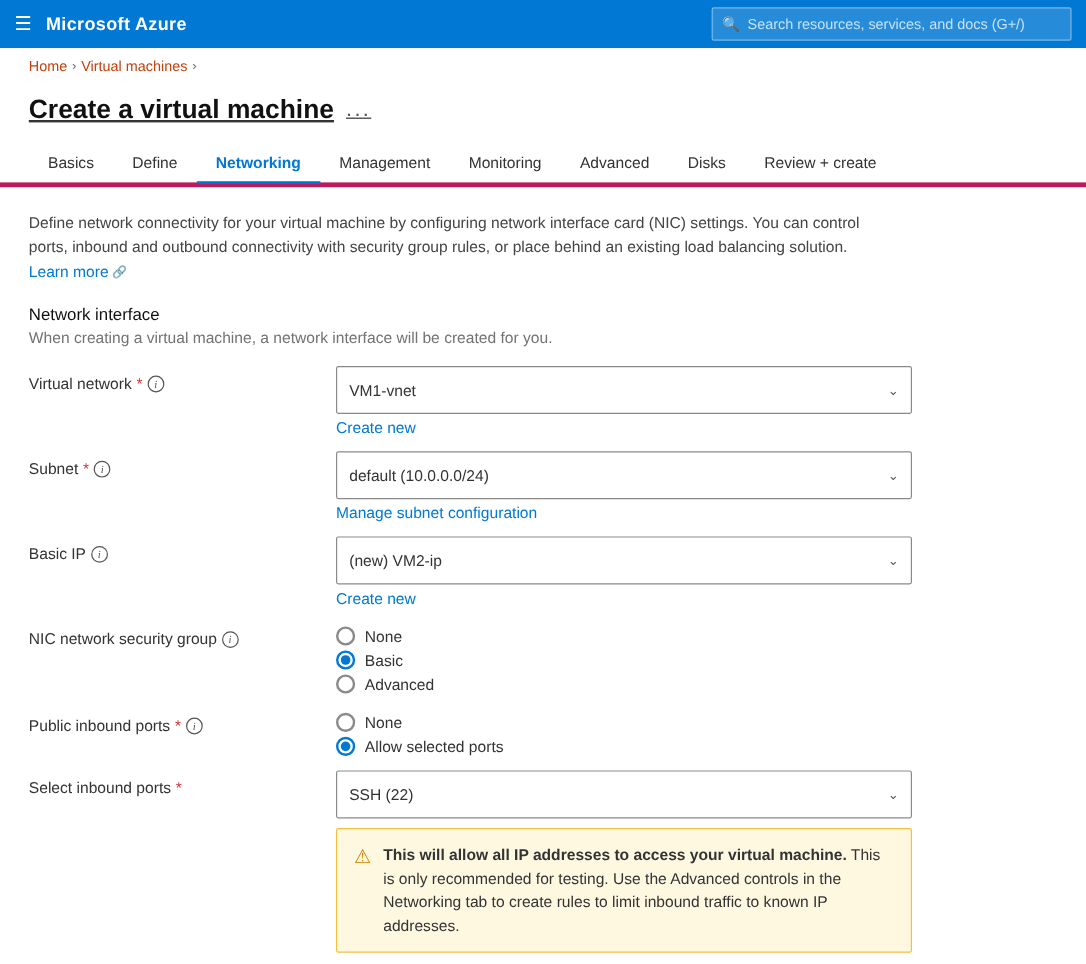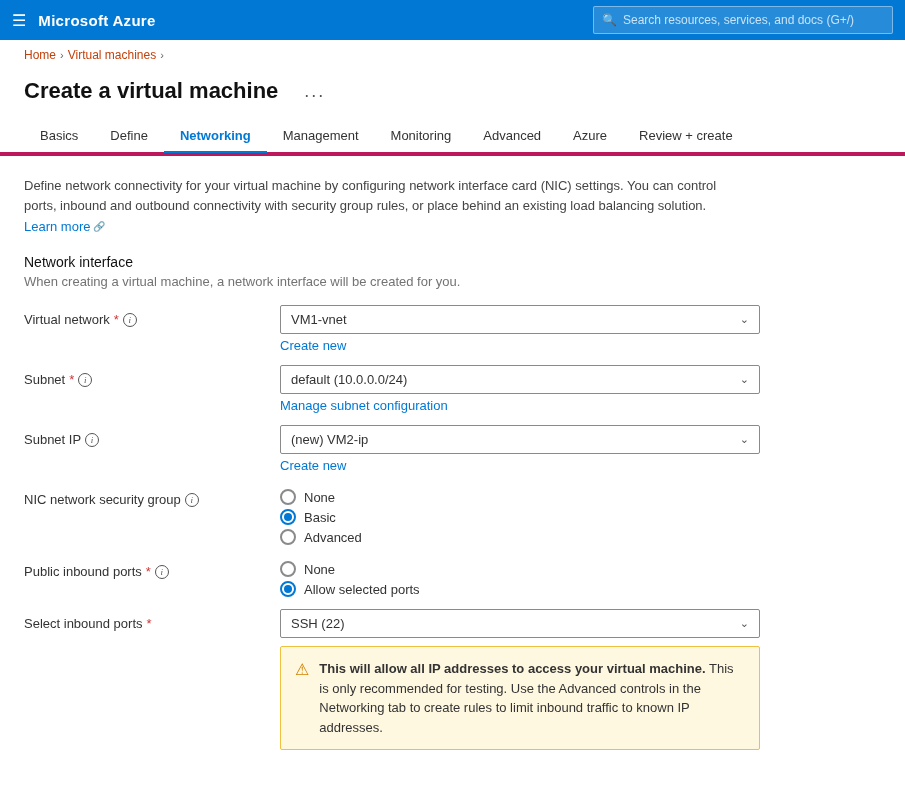--- a/index.html
+++ b/index.html
@@ -50,21 +50,22 @@
       gap: 4px;
     }
     .breadcrumb a { color: #c2410c; text-decoration: none; }
     .breadcrumb-sep { color: #666; font-size: 11px; }
 
     
     .page-header {
       padding: 8px 24px 16px;
       display: flex;
       align-items: center;
-      gap: 26px;
+      gap: 10px;
+      text-decoration: underline;
     }
     .page-title {
       font-size: 22px;
       font-weight: 600;
       color: #111;
     }
     .page-menu-icon { color: #555; font-size: 18px; cursor: pointer; letter-spacing: 2px; }
 
     
     .tabs {
@@ -153,21 +154,21 @@
       font-style: italic;
       font-family: serif;
     }
 
     .form-control-wrapper {
       flex: 1;
       max-width: 480px;
     }
     .dropdown {
       width: 100%;
-      height: 29px;
+      height: 40px;
       border: 1px solid #8a8a8a;
       border-radius: 2px;
       background: #fff;
       display: flex;
       align-items: center;
       justify-content: space-between;
       padding: 0 10px;
       cursor: pointer;
       font-size: 13px;
       color: #333;
@@ -268,21 +269,21 @@
   <span class="page-menu-icon">...</span>
 </div>
 
 <div class="tabs">
   <div class="tab">Basics</div>
   <div class="tab">Define</div>
   <div class="tab active">Networking</div>
   <div class="tab">Management</div>
   <div class="tab">Monitoring</div>
   <div class="tab">Advanced</div>
-  <div class="tab">Azure</div>
+  <div class="tab">Disks</div>
   <div class="tab">Review + create</div>
 </div>
 
 <div class="content">
 
   <p class="description">Define network connectivity for your virtual machine by configuring network interface card (NIC) settings. You can control ports, inbound and outbound connectivity with security group rules, or place behind an existing load balancing solution.</p>
   <a href="#" class="learn-more">
     <span>Learn more</span>
     <span class="ext-icon">🔗</span>
   </a>
@@ -318,21 +319,21 @@
         <span>default (10.0.0.0/24)</span>
         <span class="dropdown-arrow">⌄</span>
       </div>
       <a href="#" class="link-action">Manage subnet configuration</a>
     </div>
   </div>
 
   
   <div class="form-row">
     <div class="form-label">
-      <span>Subnet IP</span>
+      <span>Basic IP</span>
       <span class="info-icon">i</span>
     </div>
     <div class="form-control-wrapper">
       <div class="dropdown">
         <span>(new) VM2-ip</span>
         <span class="dropdown-arrow">⌄</span>
       </div>
       <a href="#" class="link-action">Create new</a>
     </div>
   </div>

